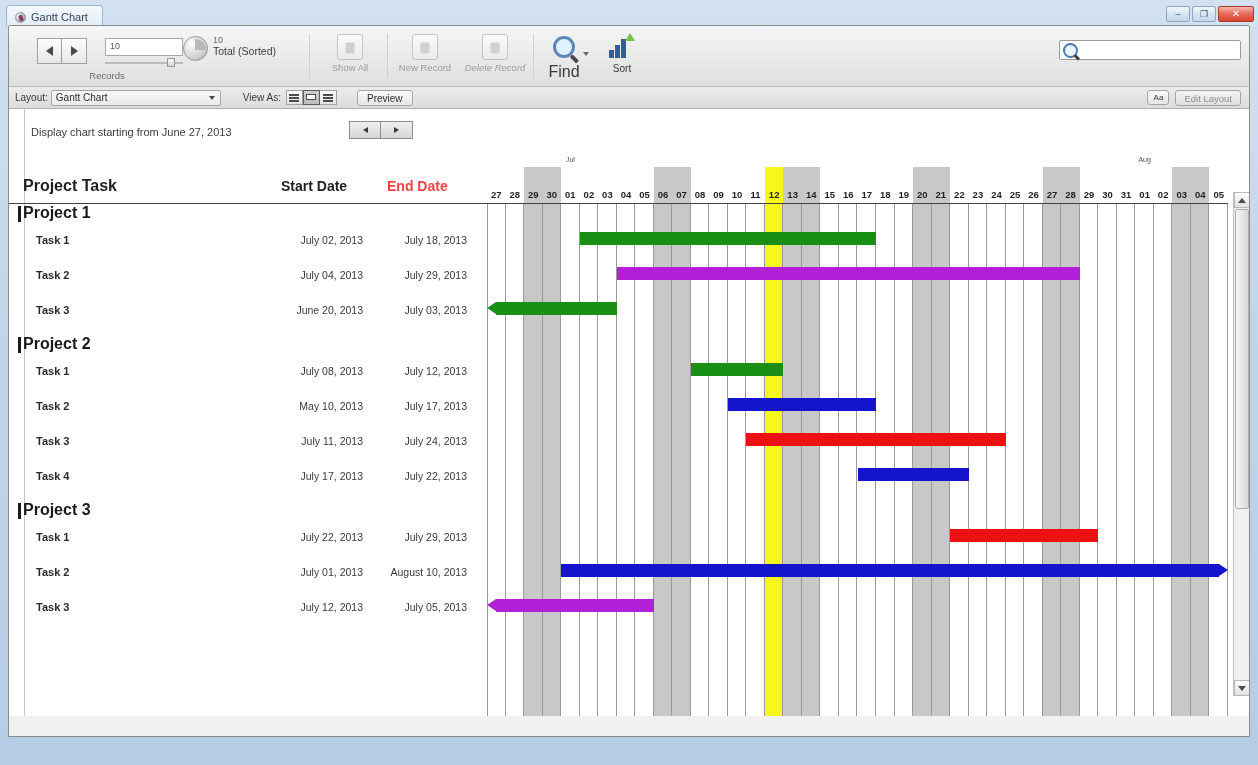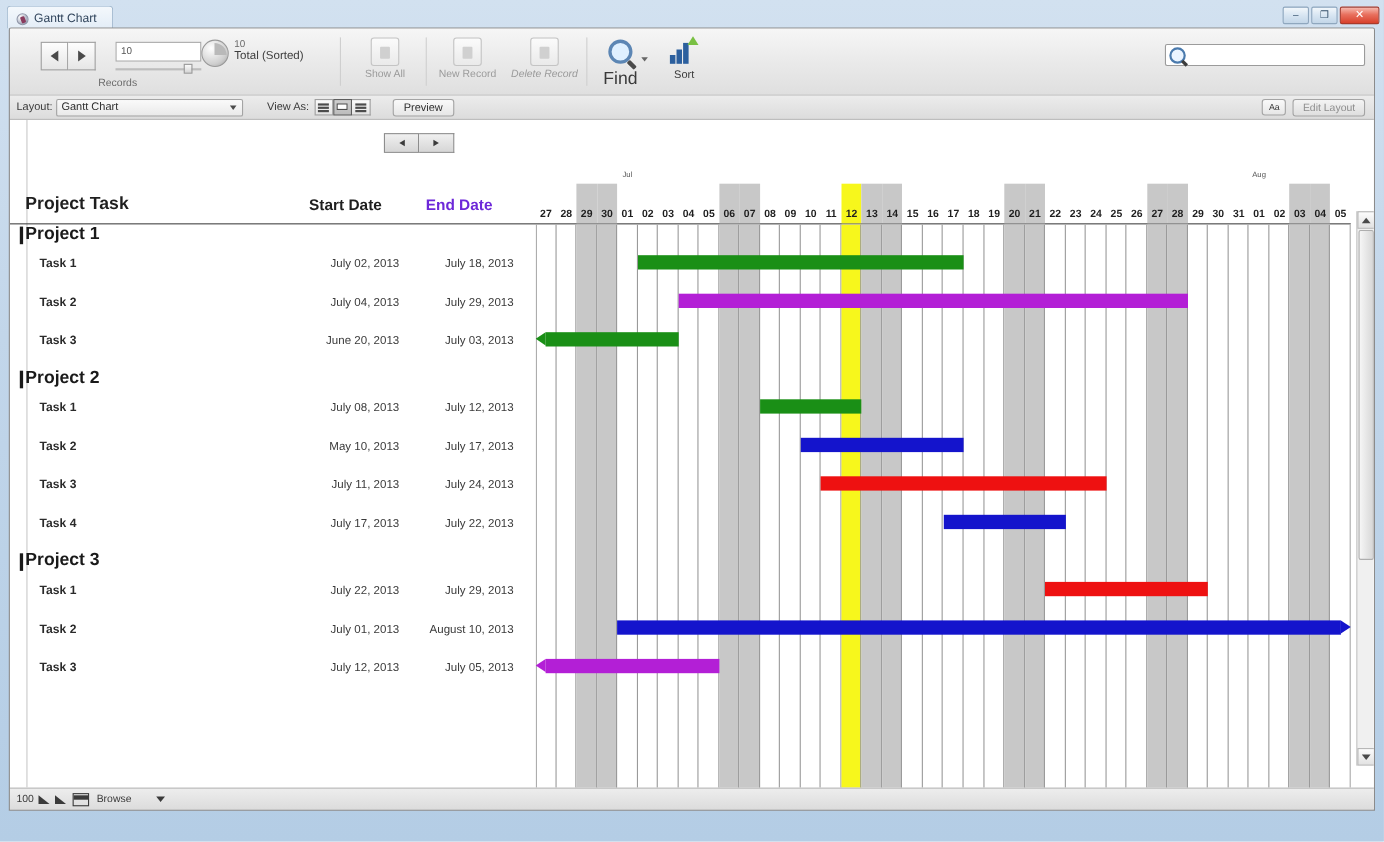--- a/index.html
+++ b/index.html
@@ -202,21 +202,21 @@
     border:1px solid #8d8d8d;
     display:flex; align-items:center; justify-content:center;
   }
   .chart-nav-btn + .chart-nav-btn { border-left:none; }
   .cn-l { width:0;height:0;border-top:3.5px solid transparent;border-bottom:3.5px solid transparent;border-right:5px solid #3b3b3b;}
   .cn-r { width:0;height:0;border-top:3.5px solid transparent;border-bottom:3.5px solid transparent;border-left:5px solid #3b3b3b;}
   
   #grid-wrap { position:absolute; left:0; top:48px; width:1226px; height:580px; }
   #hdr-projecttask { position:absolute; left:14px; top:20px; font-size:16px; font-weight:bold; color:#1f1f1f;}
   #hdr-startdate { position:absolute; left:272px; top:21px; font-size:14px; font-weight:bold; color:#1f1f1f;}
-  #hdr-enddate   { position:absolute; left:378px; top:21px; font-size:14px; font-weight:bold; color:#6d28d9;}
+  #hdr-enddate   { position:absolute; left:378px; top:21px; font-size:14px; font-weight:bold; color:#ef4444;}
   #hdr-rule { position:absolute; left:0px; top:46px; width:1219px; height:1px; background:#444; }
   
   #timeline { position:absolute; left:478px; top:0; width:741px; height:46px; }
   .tl-col { position:absolute; top:0; height:46px; }
   .tl-band { position:absolute; left:0; top:10px; width:100%; height:36px; }
   .tl-band.weekend { background:#c8c8c8; }
   .tl-band.today { background:#f7f71c; }
   .tl-num {
     position:absolute; left:0; bottom:3px; width:100%; text-align:center;
     font-size:9.5px; color:#1f1f1f; font-weight:bold;
@@ -404,20 +404,23 @@
       <div id="layoutbar-right">
         <div id="aa-btn">Aa</div>
         <div id="editlayout-btn">Edit Layout</div>
       </div>
     </div>
 
     <div id="content">
       <div id="content-inner">
         <div id="left-rule"></div>
 
+        <div id="chart-start-row">
+          <span id="chart-start-text">Display chart starting from June 27, 2013</span>
+        </div>
         <div id="chart-nav">
           <div class="chart-nav-btn">
               <span class="cn-l"></span>
             </div>
           <div class="chart-nav-btn">
               <span class="cn-r"></span>
             </div>
         </div>
 
         <div id="grid-wrap">
@@ -711,27 +714,15 @@
         <div class="vs-btn vs-up">
             <span class="arr-up"></span>
           </div>
         <div class="vs-thumb"></div>
         <div class="vs-btn vs-dn">
             <span class="arr-dn"></span>
           </div>
       </div>
     </div>
 
-    <div id="statusbar">
-      <span id="zoom-level">100</span>
-      <span class="zoom-ico">
-          <span class="t1"></span>
-        </span>
-      <span class="zoom-ico">
-          <span class="t1"></span>
-        </span>
-      <span id="zoom-toggle"></span>
-      <span id="mode-label">Browse</span>
-      <span id="mode-caret"></span>
-    </div>
 
   </div>
 </div>
 
 </body></html>

